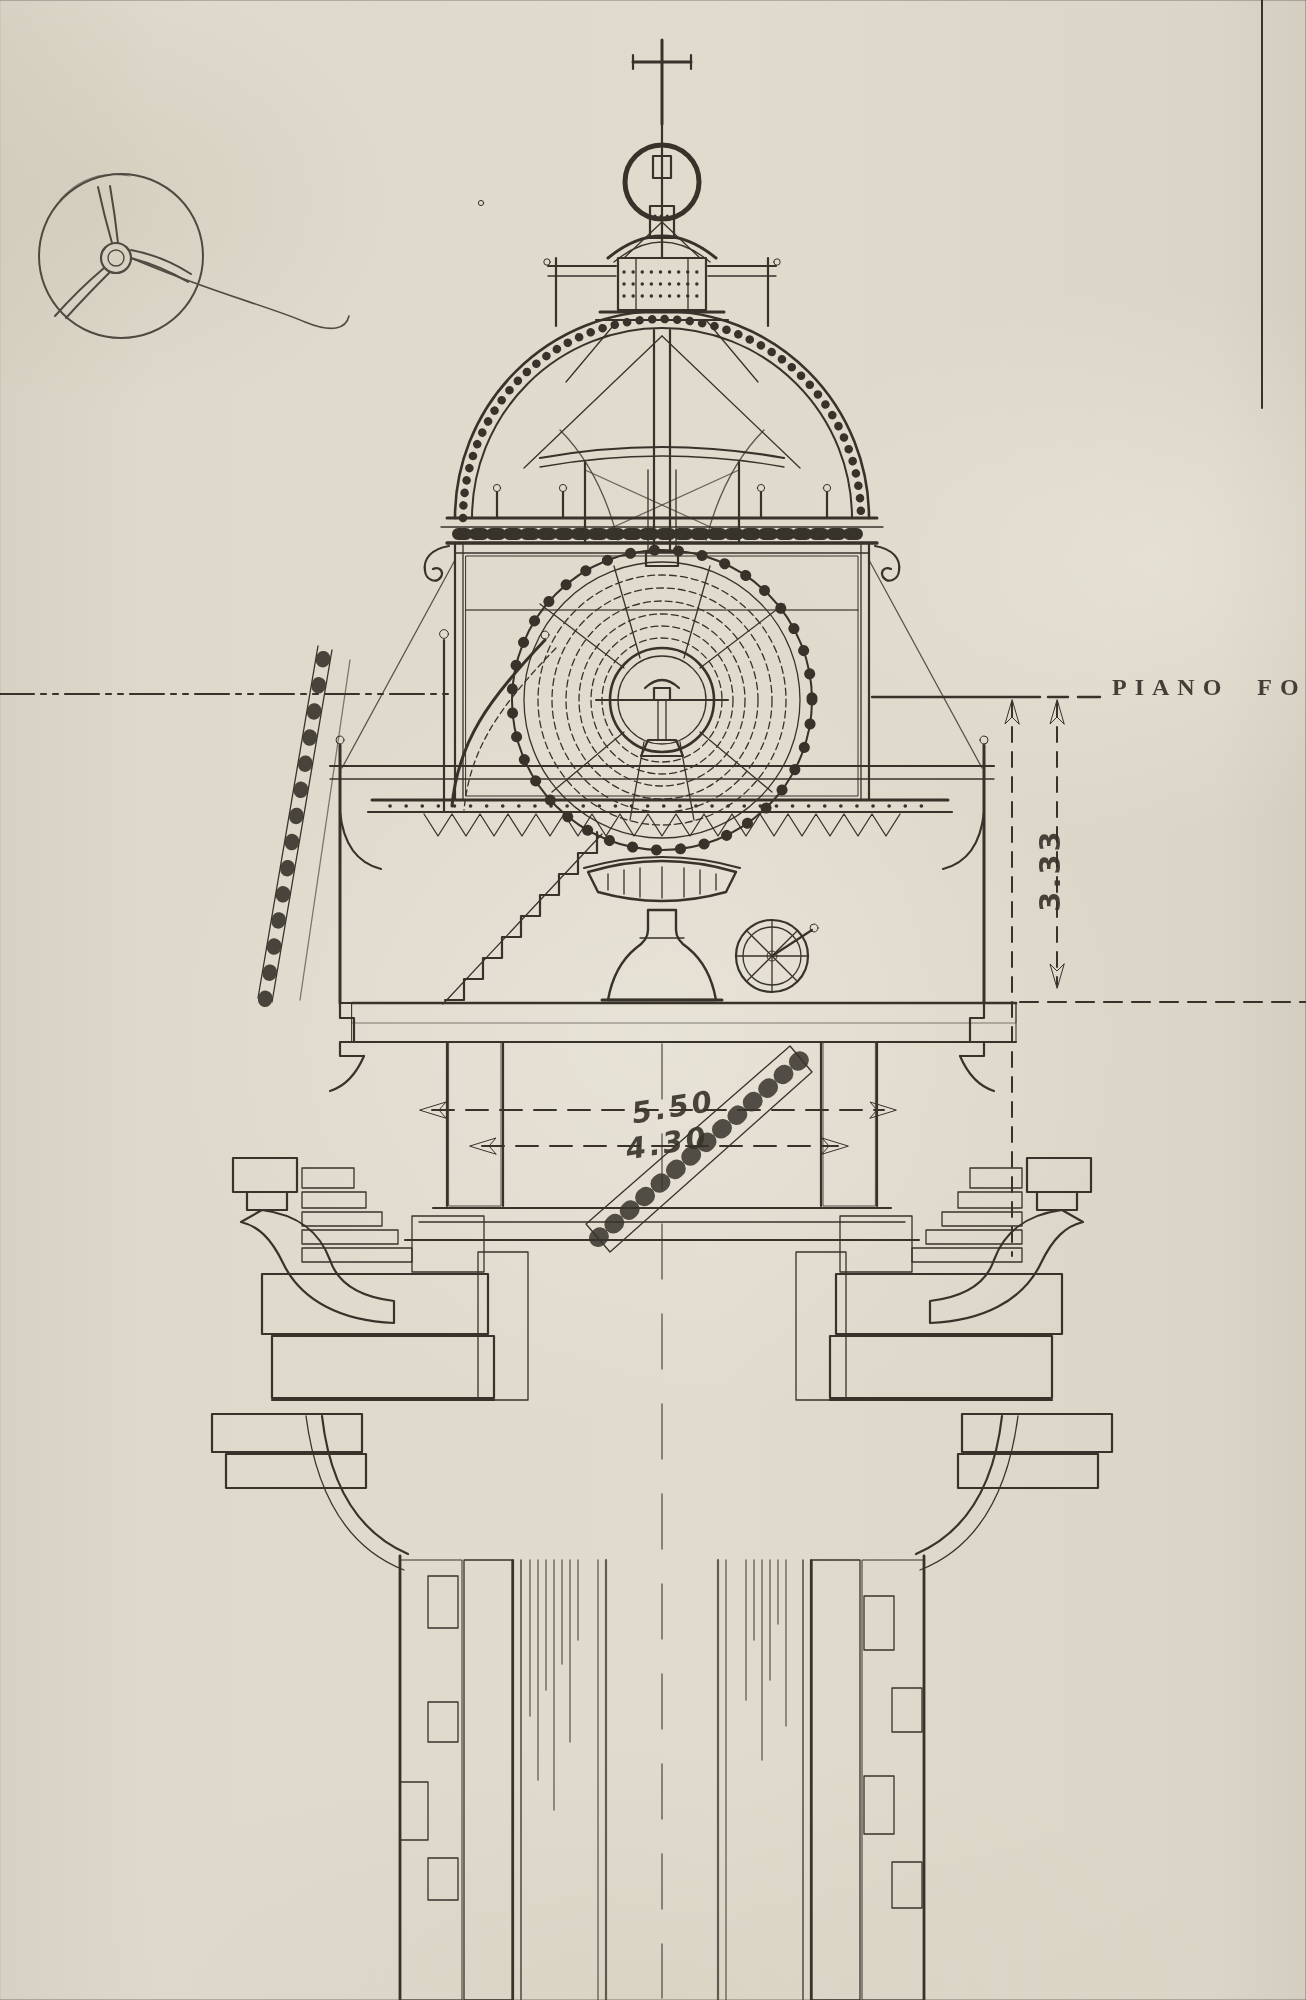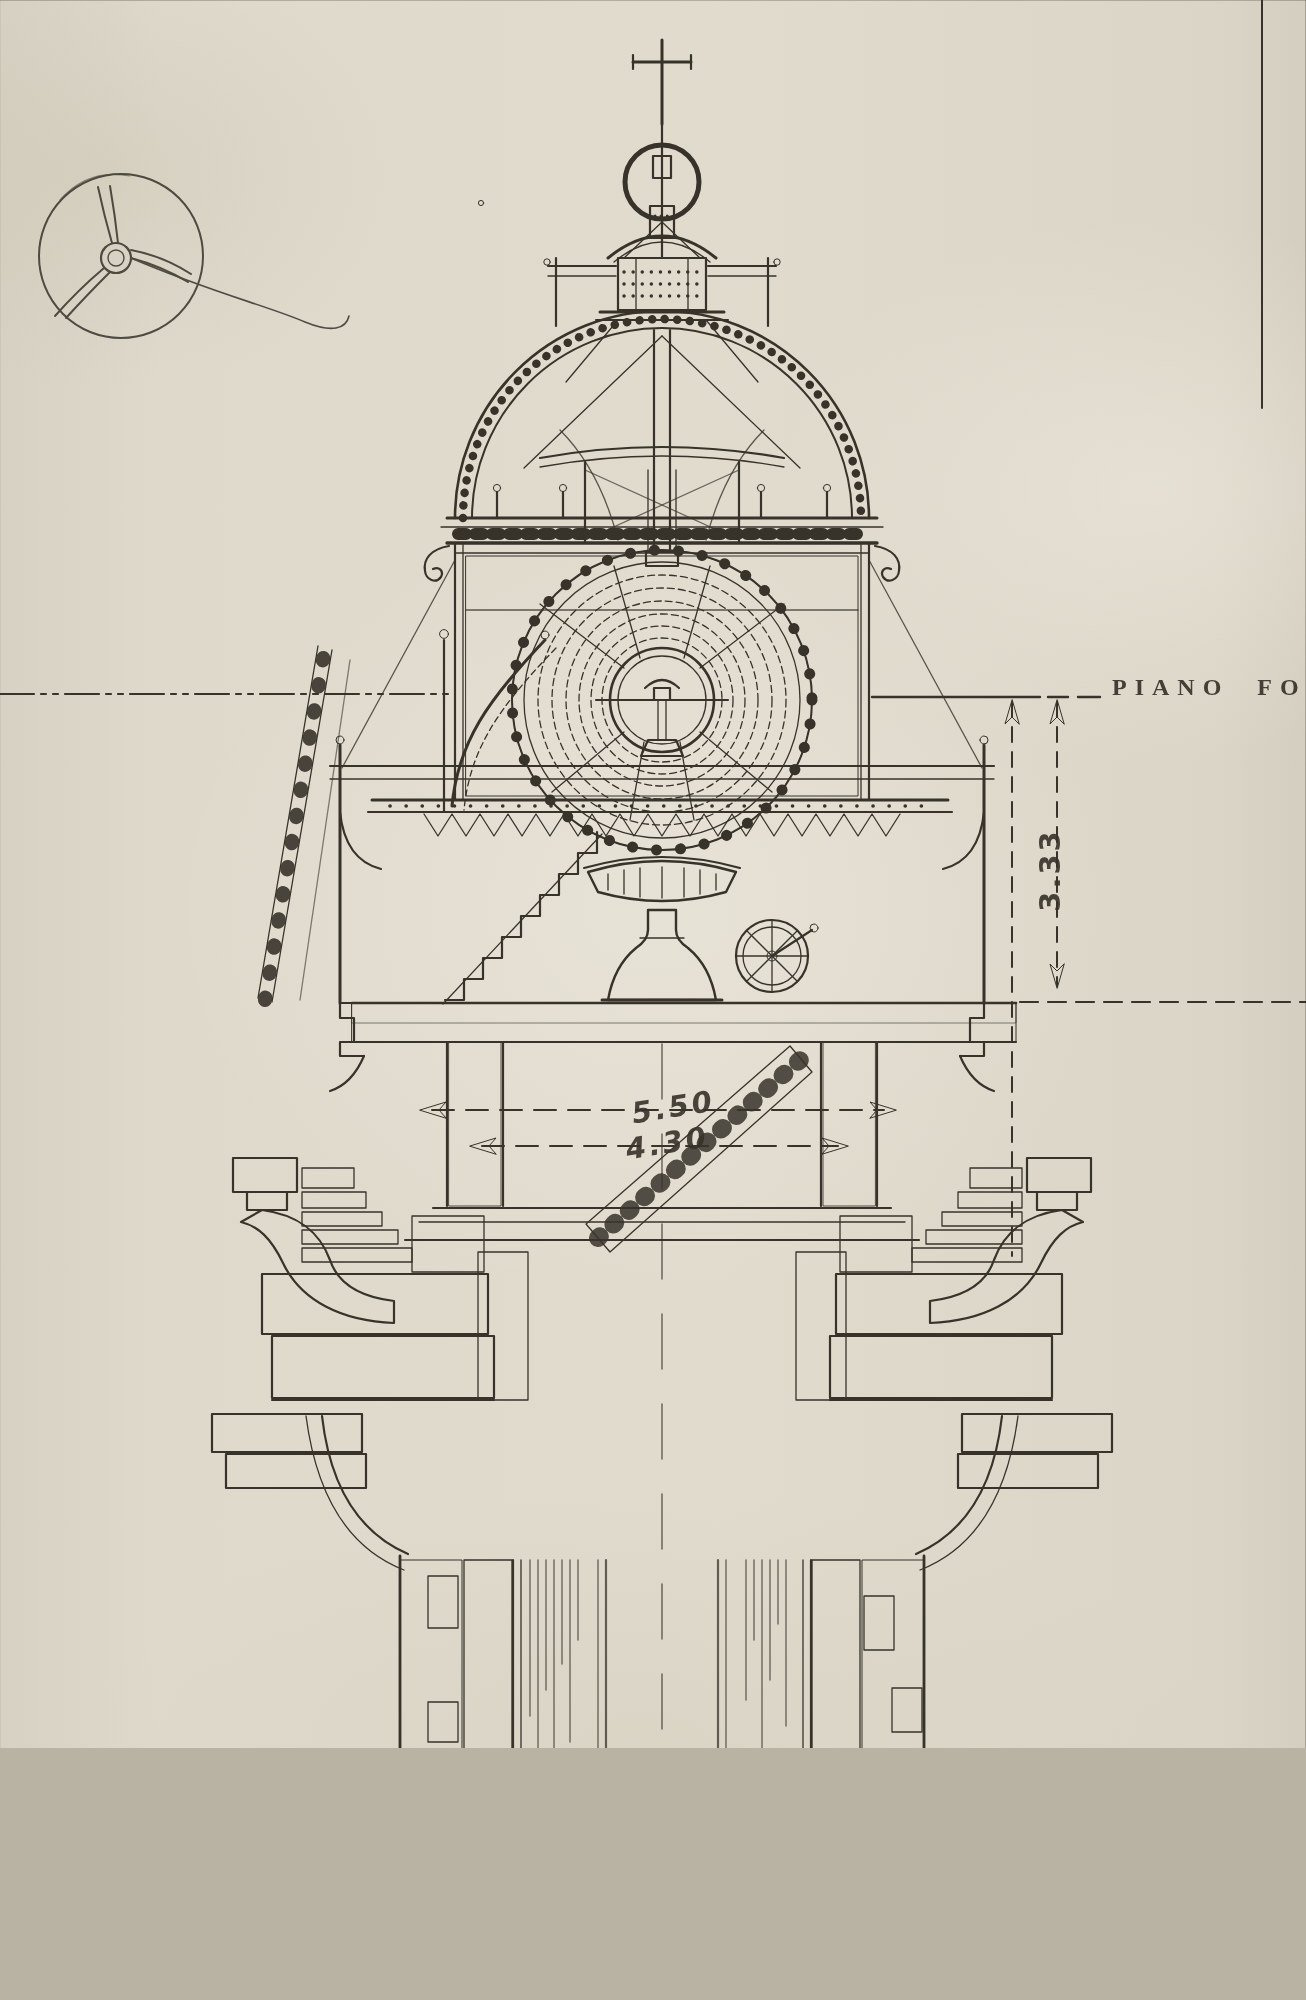--- a/index.html
+++ b/index.html
@@ -1,17 +1,17 @@
 <!DOCTYPE html>
 <html><head>
 <meta charset="utf-8">
 <style>
   html,body{margin:0;padding:0;background:#b9b3a4;}
   #canvas{
-    position:relative;width:1306px;height:1748px;overflow:hidden;
+    position:relative;width:1306px;height:2000px;overflow:hidden;
     background-color:#dcd7c9;
     background-image:
       radial-gradient(420px 300px at 8% 10%, rgba(201,194,176,.38), transparent 70%),
       radial-gradient(520px 380px at 88% 28%, rgba(238,234,223,.5), transparent 72%),
       radial-gradient(640px 520px at 50% 52%, rgba(241,237,227,.42), transparent 75%),
       radial-gradient(760px 340px at 50% 100%, rgba(206,199,181,.32), transparent 75%),
       linear-gradient(90deg,#d6d1c2,#ded9cb 12%,#e0dbcd 55%,#dad5c6 93%,#d3cebf);
     font-family:"Liberation Serif", serif;
   }
   #dw{position:absolute;left:0;top:0;}

